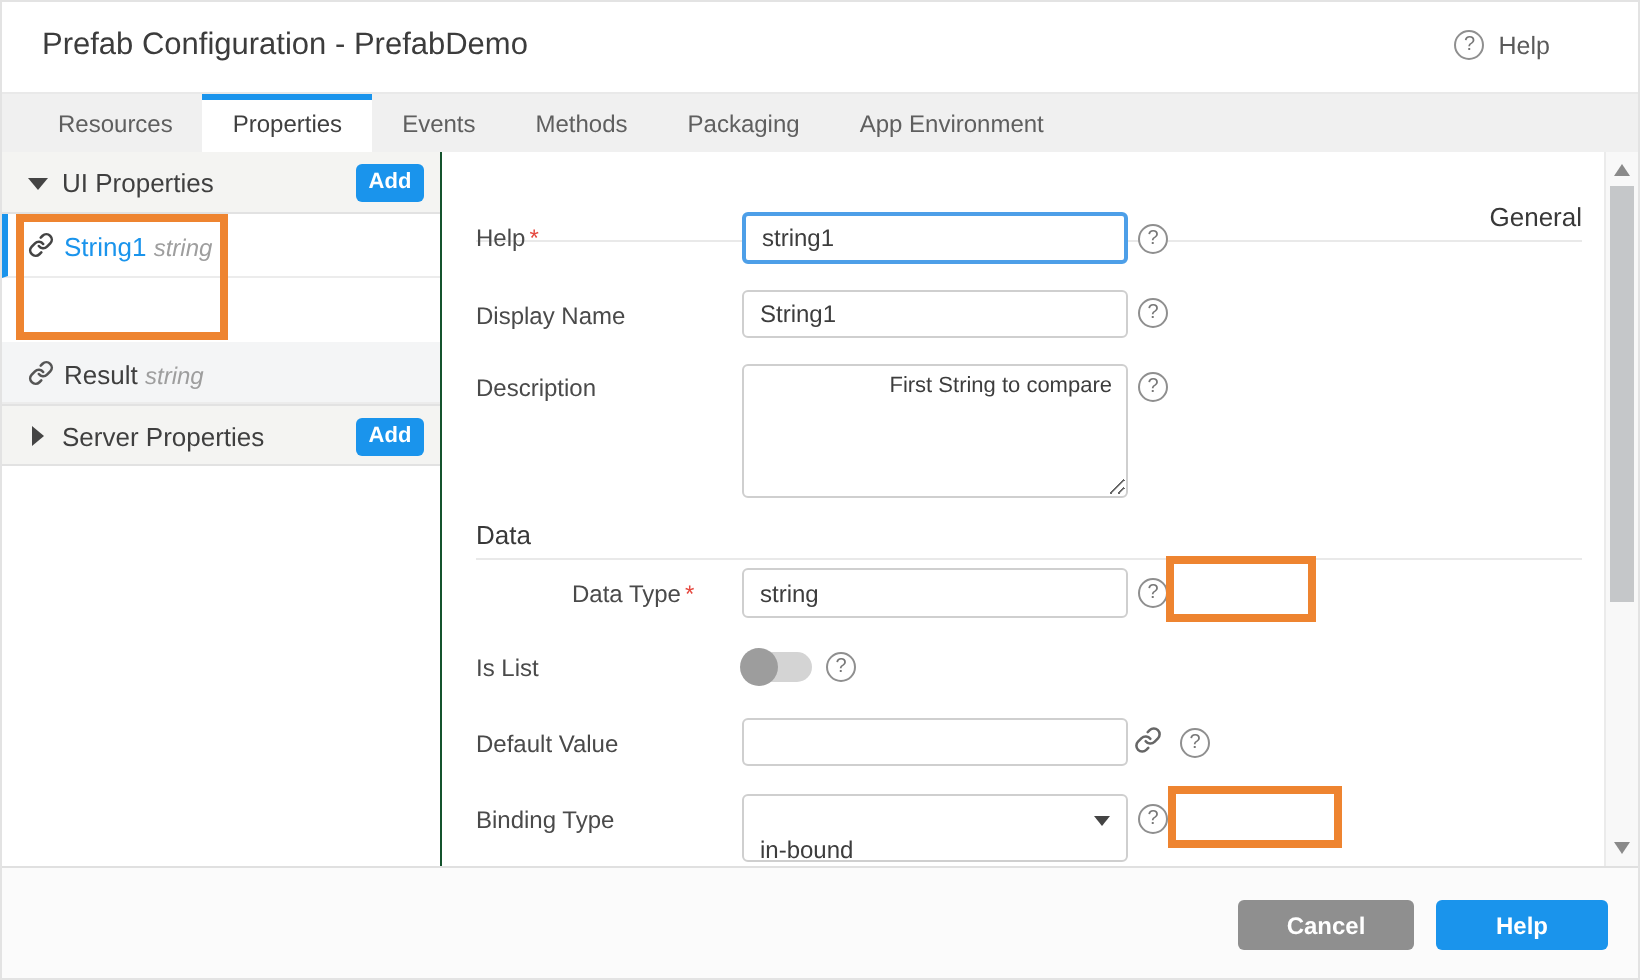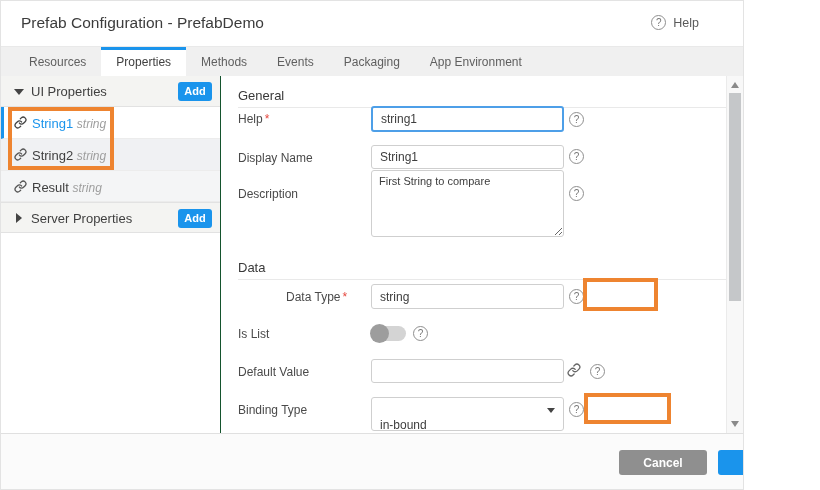--- a/index.html
+++ b/index.html
@@ -1,19 +1,19 @@
 <!DOCTYPE html>
 <html><head>
 <meta charset="utf-8">
 <style>
   * { margin:0; padding:0; box-sizing:border-box; }
   html,body { background:#fff; }
   body { font-family:"Liberation Sans", sans-serif; }
   .window {
-    position:relative; width:744px; height:490px; background:#fff;
+    position:relative; width:820px; height:490px; background:#fff;
     border:1px solid #e3e3e3; overflow:hidden;
   }
   
   .titlebar { position:absolute; left:0; top:0; width:100%; height:45px; background:#fff; }
   .title { position:absolute; left:20px; top:13px; font-size:15.5px; color:#3c3c3c; }
   .help { position:absolute; right:44px; top:14px; display:flex; align-items:center; gap:7px;
           font-size:12.5px; color:#5a5a5a; cursor:pointer; }
   .qcircle {
     display:inline-flex; align-items:center; justify-content:center;
     width:15px; height:15px; border:1px solid #8f8f8f; border-radius:50%;
@@ -103,22 +103,22 @@
     <div class="title">Prefab Configuration - PrefabDemo</div>
     <div class="help">
       <span class="qcircle">?</span>
       <span>Help</span>
     </div>
   </div>
 
   <div class="tabbar">
     <div class="tab">Resources</div>
     <div class="tab active">Properties</div>
+    <div class="tab">Events</div>
     <div class="tab">Methods</div>
-    <div class="tab">Events</div>
     <div class="tab">Packaging</div>
     <div class="tab">App Environment</div>
   </div>
 
   <div class="sidebar">
     <div class="side-header" style="top:0; height:31px;">
       <span class="tri-down"></span>
       <span class="hdr-label">UI Properties</span>
       <button class="add-btn">Add</button>
     </div>
@@ -126,60 +126,51 @@
     <div class="side-item selected" style="top:31px;">
       <span class="link-ic">
         <svg class="chain" width="13" height="13" viewBox="0 0 24 24" fill="none" stroke="currentColor" stroke-width="2.4" stroke-linecap="round" stroke-linejoin="round">
             <path d="M10 13a5 5 0 0 0 7.54.54l3-3a5 5 0 0 0-7.07-7.07l-1.72 1.71"></path>
             <path d="M14 11a5 5 0 0 0-7.54-.54l-3 3a5 5 0 0 0 7.07 7.07l1.71-1.71"></path>
           </svg>
       </span>
       <span class="item-name"><span>String1</span> <span class="item-type">string</span></span>
     </div>
 
-    <div class="side-item" style="top:63px; background:#f0f1f3;">
-      <span class="link-ic">
-        <svg class="chain" width="13" height="13" viewBox="0 0 24 24" fill="none" stroke="currentColor" stroke-width="2.4" stroke-linecap="round" stroke-linejoin="round">
-            <path d="M10 13a5 5 0 0 0 7.54.54l3-3a5 5 0 0 0-7.07-7.07l-1.72 1.71"></path>
-            <path d="M14 11a5 5 0 0 0-7.54-.54l-3 3a5 5 0 0 0 7.07 7.07l1.71-1.71"></path>
-          </svg>
-      </span>
-      <span class="item-name"><span>String2</span> <span class="item-type">string</span></span>
-    </div>
 
     <div class="side-item" style="top:95px; height:31px; background:#f4f5f6;">
       <span class="link-ic">
         <svg class="chain" width="13" height="13" viewBox="0 0 24 24" fill="none" stroke="currentColor" stroke-width="2.4" stroke-linecap="round" stroke-linejoin="round">
             <path d="M10 13a5 5 0 0 0 7.54.54l3-3a5 5 0 0 0-7.07-7.07l-1.72 1.71"></path>
             <path d="M14 11a5 5 0 0 0-7.54-.54l-3 3a5 5 0 0 0 7.07 7.07l1.71-1.71"></path>
           </svg>
       </span>
       <span class="item-name"><span>Result</span> <span class="item-type">string</span></span>
     </div>
 
     <div class="side-header" style="top:126px; height:31px; border-top:1px solid #e2e2e2;">
       <span class="tri-right"></span>
       <span class="hdr-label">Server Properties</span>
       <button class="add-btn">Add</button>
     </div>
   </div>
 
   <div class="content">
-    <div class="section-hd" style="top:12px;">General</div>
+    <div class="section-hd" style="top:25px;text-align:right;">General</div>
 
     <div class="f-label" style="top:36px;"><span>Help</span><span class="req">*</span></div>
     <input class="f-input focused" style="top: 30px;" autofocus="" value="string1">
     <span class="qcircle help-ic" style="top:36px;">?</span>
 
     <div class="f-label" style="top:75px;">Display Name</div>
     <input class="f-input" style="top: 69px;" value="String1">
     <span class="qcircle help-ic" style="top:73px;">?</span>
 
     <div class="f-label" style="top:111px;">Description</div>
-    <textarea class="f-textarea" style="top: 94px;">First String to compare</textarea>
+    <textarea class="f-textarea" style="top: 106px; text-align: right;">First String to compare</textarea>
     <span class="qcircle help-ic" style="top:110px;">?</span>
 
     <div class="section-hd" style="top:184px;">Data</div>
 
     <div class="f-label" style="top:214px;margin-left:48px;"><span>Data Type</span><span class="req">*</span></div>
     <input class="f-input" style="top: 208px; height: 25px;" value="string">
     <span class="qcircle help-ic" style="top:213px;">?</span>
 
     <div class="f-label" style="top:251px;">Is List</div>
     <div class="toggle" style="top:250px;">

